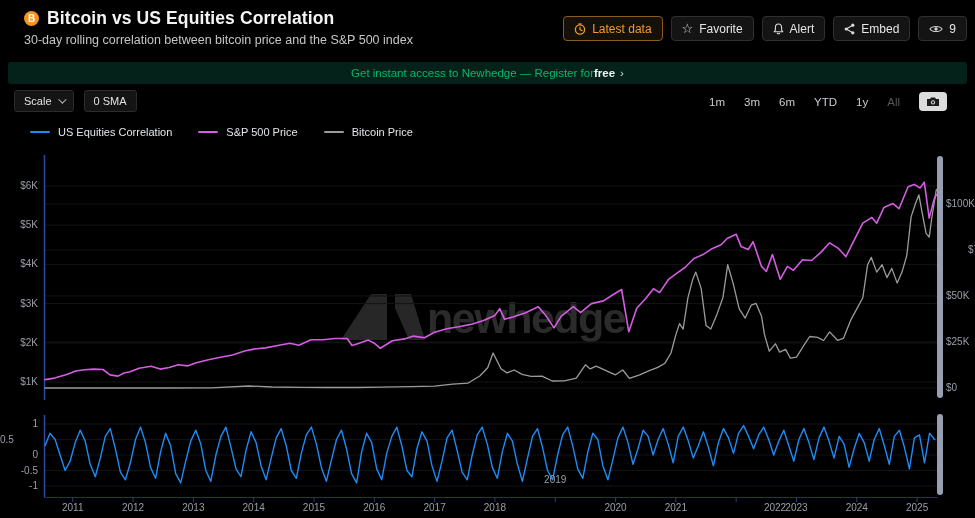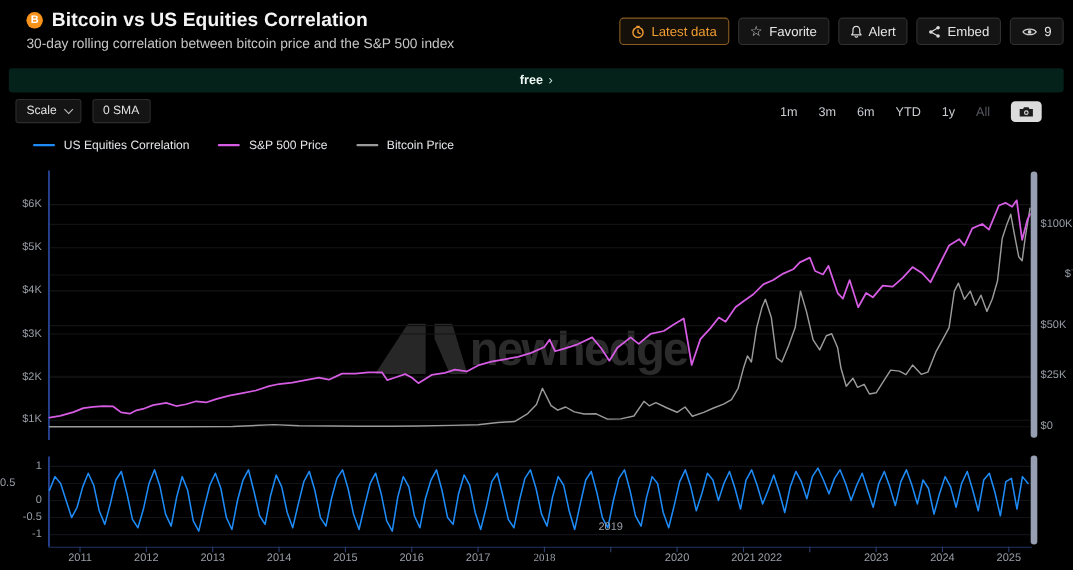--- a/index.html
+++ b/index.html
@@ -111,20 +111,21 @@
               <path d="M1 5 C3 1.6 11 1.6 13 5 C11 8.4 3 8.4 1 5 Z" fill="none" stroke="#cfcfcf" stroke-width="1.1"></path>
               <circle cx="7" cy="5" r="1.7" fill="#cfcfcf"></circle>
             </svg>
         </span>
         <span>9</span>
       </div>
     </div>
   </div>
 
   <div class="banner">
+    <span>Get instant access to Newhedge — Register for </span>
     <b>free</b>
     <span class="arrow">›</span>
   </div>
 
   <div class="toolbar">
     <div class="tool-left">
       <div class="tool-btn">
         <span>Scale</span>
         <span class="chev"></span>
       </div>
@@ -232,25 +233,25 @@
         <div class="axis-label" style="left: 0px; top: 449px; width: 38px; text-align: right;">0</div>
         <div class="axis-label" style="left: 0px; top: 464.5px; width: 38px; text-align: right;">-0.5</div>
         <div class="axis-label" style="left: 0px; top: 480px; width: 38px; text-align: right;">-1</div>
         <div class="axis-label" style="left: 52.7431px; top: 502px; width: 40px; text-align: center;">2011</div>
         <div class="axis-label" style="left: 113.054px; top: 502px; width: 40px; text-align: center;">2012</div>
         <div class="axis-label" style="left: 173.365px; top: 502px; width: 40px; text-align: center;">2013</div>
         <div class="axis-label" style="left: 233.676px; top: 502px; width: 40px; text-align: center;">2014</div>
         <div class="axis-label" style="left: 293.987px; top: 502px; width: 40px; text-align: center;">2015</div>
         <div class="axis-label" style="left: 354.298px; top: 502px; width: 40px; text-align: center;">2016</div>
         <div class="axis-label" style="left: 414.609px; top: 502px; width: 40px; text-align: center;">2017</div>
-        <div class="axis-label" style="left: 474.92px; top: 502px; width: 40px; text-align: center; font-family: Liberation Serif, serif;">2018</div>
+        <div class="axis-label" style="left: 474.92px; top: 502px; width: 40px; text-align: center;">2018</div>
         <div class="axis-label" style="left: 535.231px; top: 474px; width: 40px; text-align: center;">2019</div>
         <div class="axis-label" style="left: 595.542px; top: 502px; width: 40px; text-align: center;">2020</div>
         <div class="axis-label" style="left: 655.853px; top: 502px; width: 40px; text-align: center;">2021</div>
-        <div class="axis-label" style="left: 680px; top: 502px; width: 40px; text-align: center;">2022</div>
+        <div class="axis-label" style="left: 755px; top: 502px; width: 40px; text-align: center;">2022</div>
         <div class="axis-label" style="left: 776.475px; top: 502px; width: 40px; text-align: center;">2023</div>
         <div class="axis-label" style="left: 836.786px; top: 502px; width: 40px; text-align: center;">2024</div>
         <div class="axis-label" style="left: 897.097px; top: 502px; width: 40px; text-align: center;">2025</div>
       </div>
 
     <div class="scrollbar sb-main"></div>
     <div class="scrollbar sb-corr"></div>
   </div>
 </div>
 

